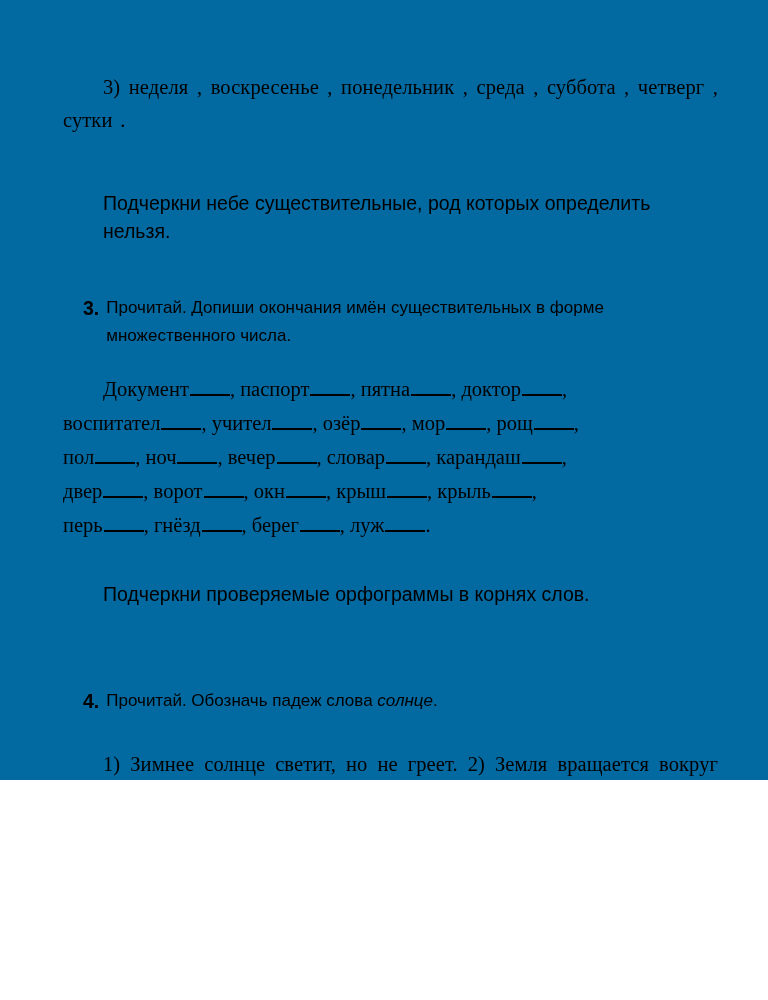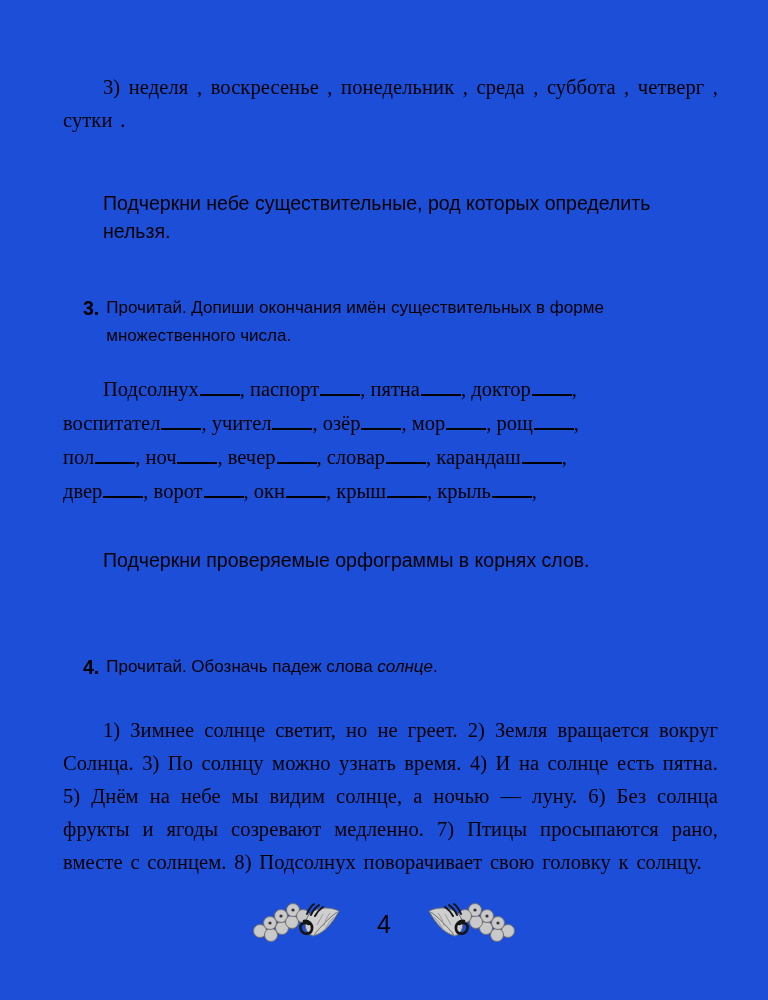--- a/index.html
+++ b/index.html
@@ -3,22 +3,22 @@
 <meta charset="utf-8">
 <style>
   html, body {
     margin: 0;
     padding: 0;
     background: #ffffff;
   }
   .page {
     position: relative;
     width: 768px;
-    height: 1000px;
-    background: #1d4ed8;
+    height: 780px;
+    background: #0369a1;
     overflow: hidden;
     color: #000000;
   }
   .content {
     position: absolute;
     left: 63px;
     top: 50px;
     width: 655px;
   }
 
@@ -142,24 +142,25 @@
     <div class="sp-30"></div>
 
     <div class="task">
       <span class="task-num">3.</span>
       <span class="task-body">Прочитай. Допиши окончания имён существитель­ных в форме множественного числа.</span>
     </div>
 
     <div class="sp-22"></div>
 
     <div class="wordlist" id="wordlist">
-        <span class="ln first"><span><span>Подсолнух</span><span class="blank w3"></span></span><span>, </span><span><span>паспорт</span><span class="blank w3"></span></span><span>, </span><span><span>пятна</span><span class="blank w3"></span></span><span>, </span><span><span>доктор</span><span class="blank w3"></span></span><span>, </span></span>
+        <span class="ln first"><span><span>Документ</span><span class="blank w3"></span></span><span>, </span><span><span>паспорт</span><span class="blank w3"></span></span><span>, </span><span><span>пятна</span><span class="blank w3"></span></span><span>, </span><span><span>доктор</span><span class="blank w3"></span></span><span>, </span></span>
         <span class="ln"><span><span>воспитател</span><span class="blank w3"></span></span><span>, </span><span><span>учител</span><span class="blank w3"></span></span><span>, </span><span><span>озёр</span><span class="blank w3"></span></span><span>, </span><span><span>мор</span><span class="blank w3"></span></span><span>, </span><span><span>рощ</span><span class="blank w3"></span></span><span>, </span></span>
         <span class="ln"><span><span>пол</span><span class="blank w3"></span></span><span>, </span><span><span>ноч</span><span class="blank w3"></span></span><span>, </span><span><span>вечер</span><span class="blank w3"></span></span><span>, </span><span><span>словар</span><span class="blank w3"></span></span><span>, </span><span><span>карандаш</span><span class="blank w3"></span></span><span>, </span></span>
         <span class="ln"><span><span>двер</span><span class="blank w3"></span></span><span>, </span><span><span>ворот</span><span class="blank w3"></span></span><span>, </span><span><span>окн</span><span class="blank w3"></span></span><span>, </span><span><span>крыш</span><span class="blank w3"></span></span><span>, </span><span><span>крыль</span><span class="blank w3"></span></span><span>, </span></span>
+        <span class="ln"><span><span>перь</span><span class="blank w3"></span></span><span>, </span><span><span>гнёзд</span><span class="blank w3"></span></span><span>, </span><span><span>берег</span><span class="blank w3"></span></span><span>, </span><span><span>луж</span><span class="blank w3"></span></span><span>.</span></span>
       </div>
 
     <div class="sp-18"></div>
 
     <p class="sans block-sans">Подчеркни проверяемые орфограммы в корнях слов.</p>
 
     <div class="sp-34"></div>
 
 
     <div class="sp-26"></div>

